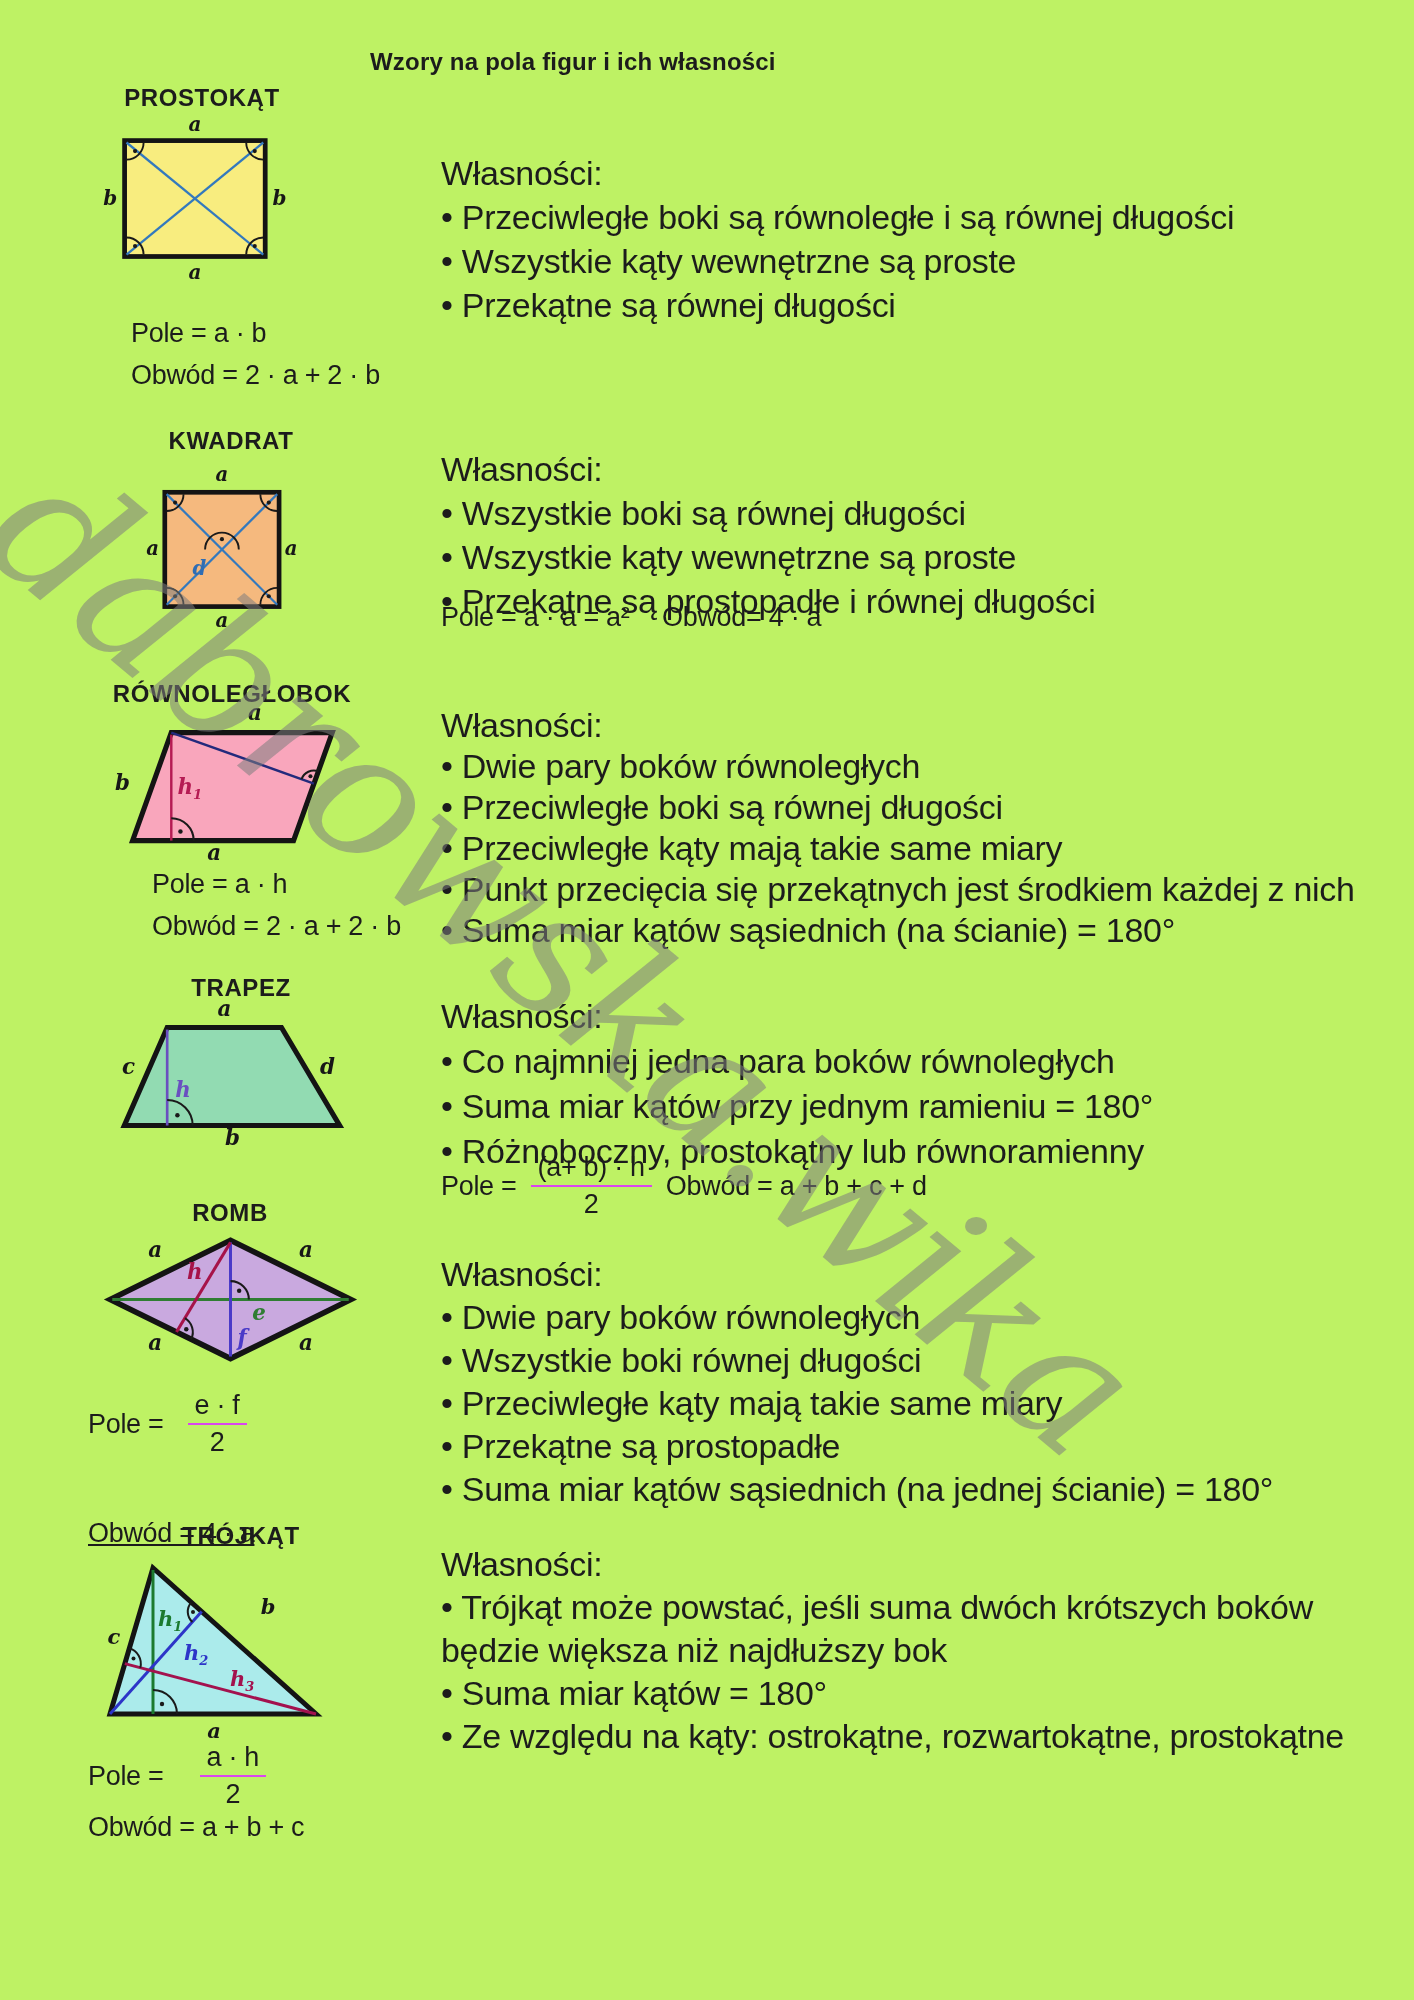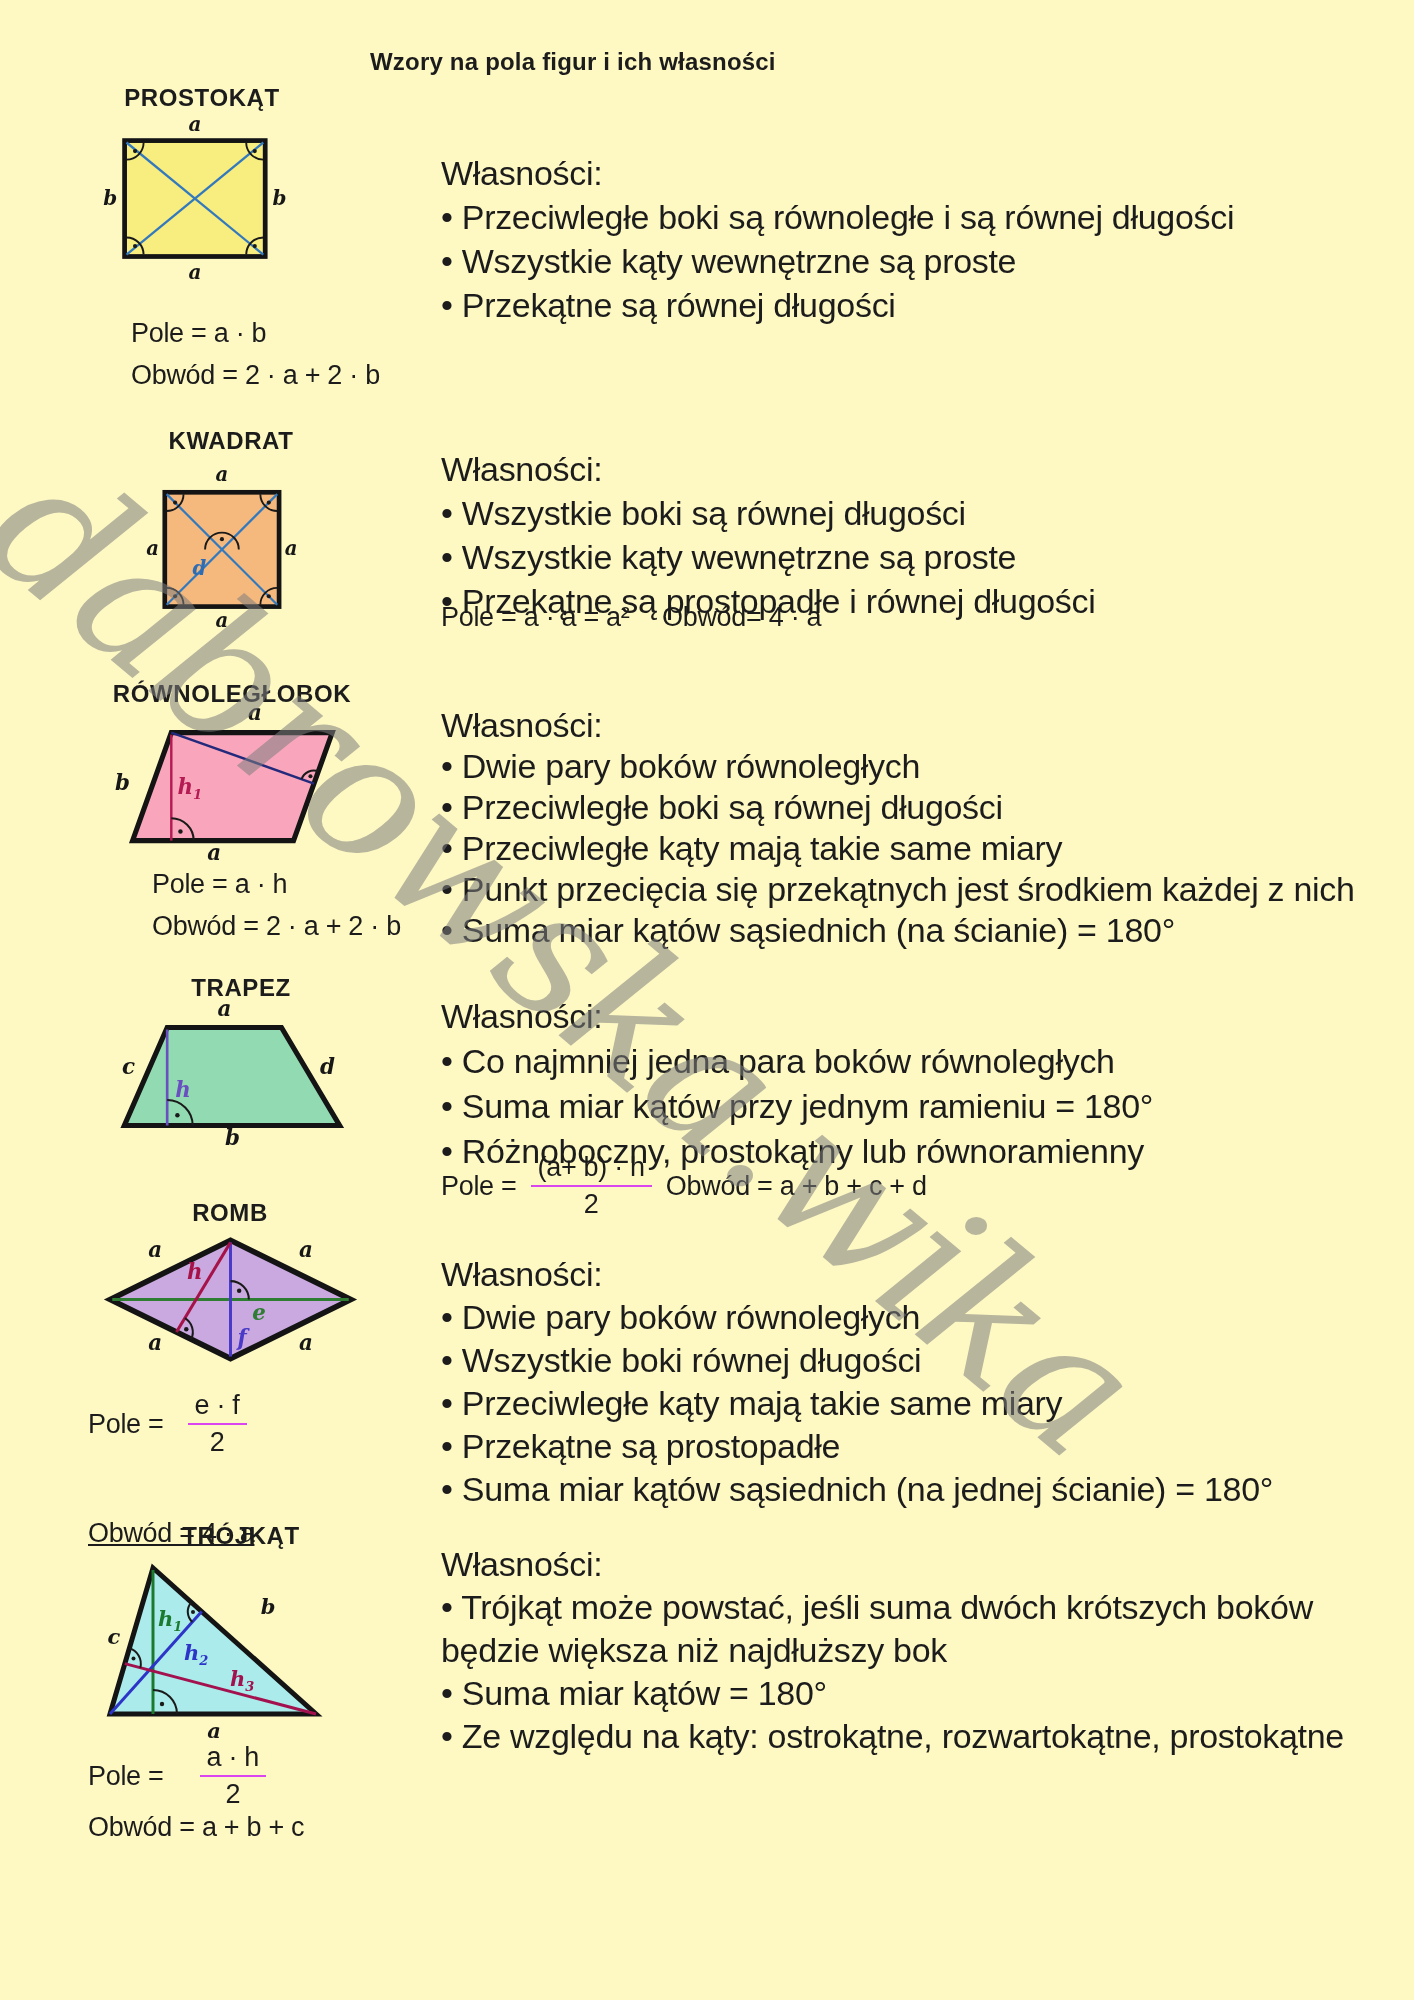--- a/index.html
+++ b/index.html
@@ -1,16 +1,16 @@
 <!DOCTYPE html>
 <html><head>
 <meta charset="utf-8">
 <style>
   html,body { margin:0; padding:0; background:#ffffff; }
-  .page { position:relative; width:1414px; height:2000px; background:#fef9c3; overflow:hidden;
+  .page { position:relative; width:1414px; height:2000px; background:#bef264; overflow:hidden;
           font-family:"Liberation Sans", sans-serif; color:#1c1c1c; }
   .title { position:absolute; margin:0; font-size:24px; font-weight:bold; letter-spacing:0.2px; }
   .heading { position:absolute; margin:0; width:300px; text-align:center; font-size:24px;
              font-weight:bold; letter-spacing:0.6px; }
   .fig { position:absolute; }
   .formula { position:absolute; font-size:27px; letter-spacing:-0.3px; white-space:nowrap; }
   .props { position:absolute; width:965px; font-size:34px; letter-spacing:-0.3px; }
   .props .ln { white-space:pre-line; }
   .formula-row { position:absolute; display:flex; align-items:center; font-size:27px;
                  letter-spacing:-0.3px; white-space:nowrap; }

